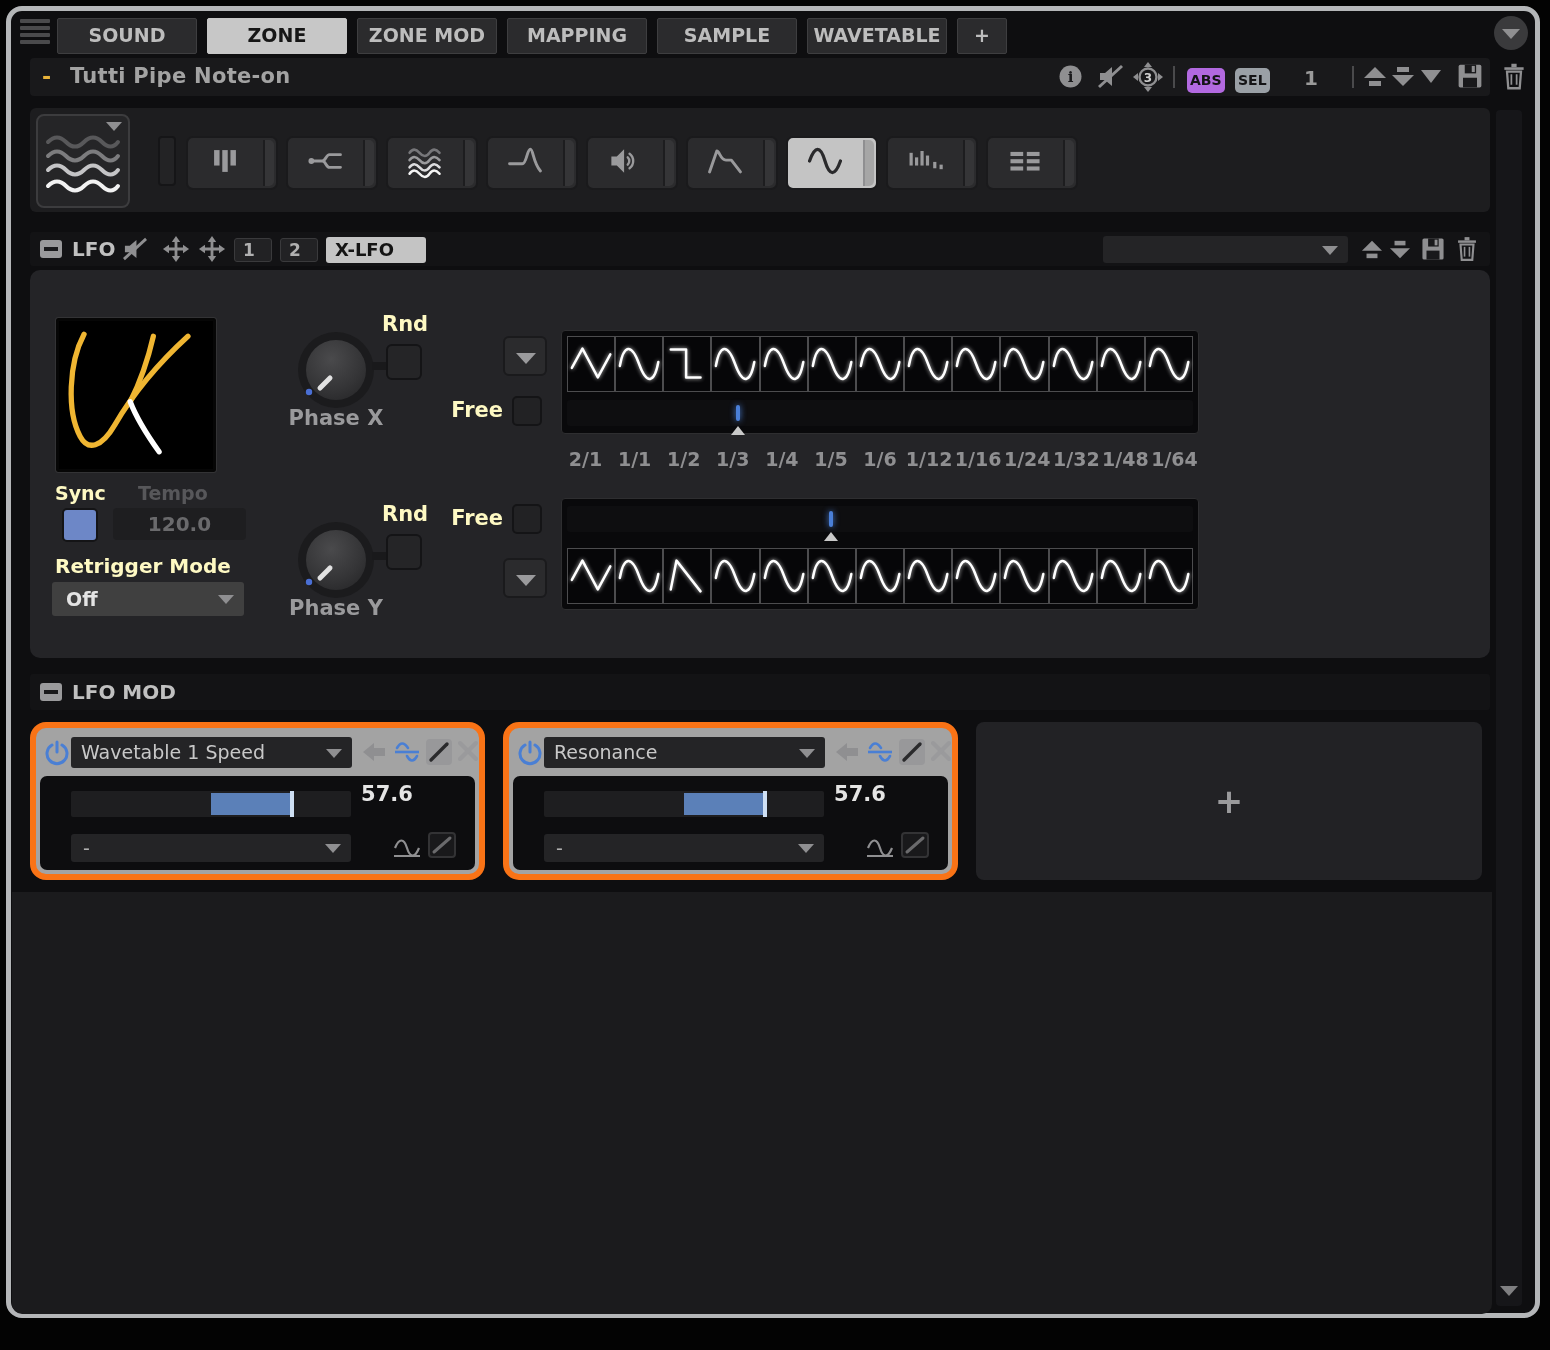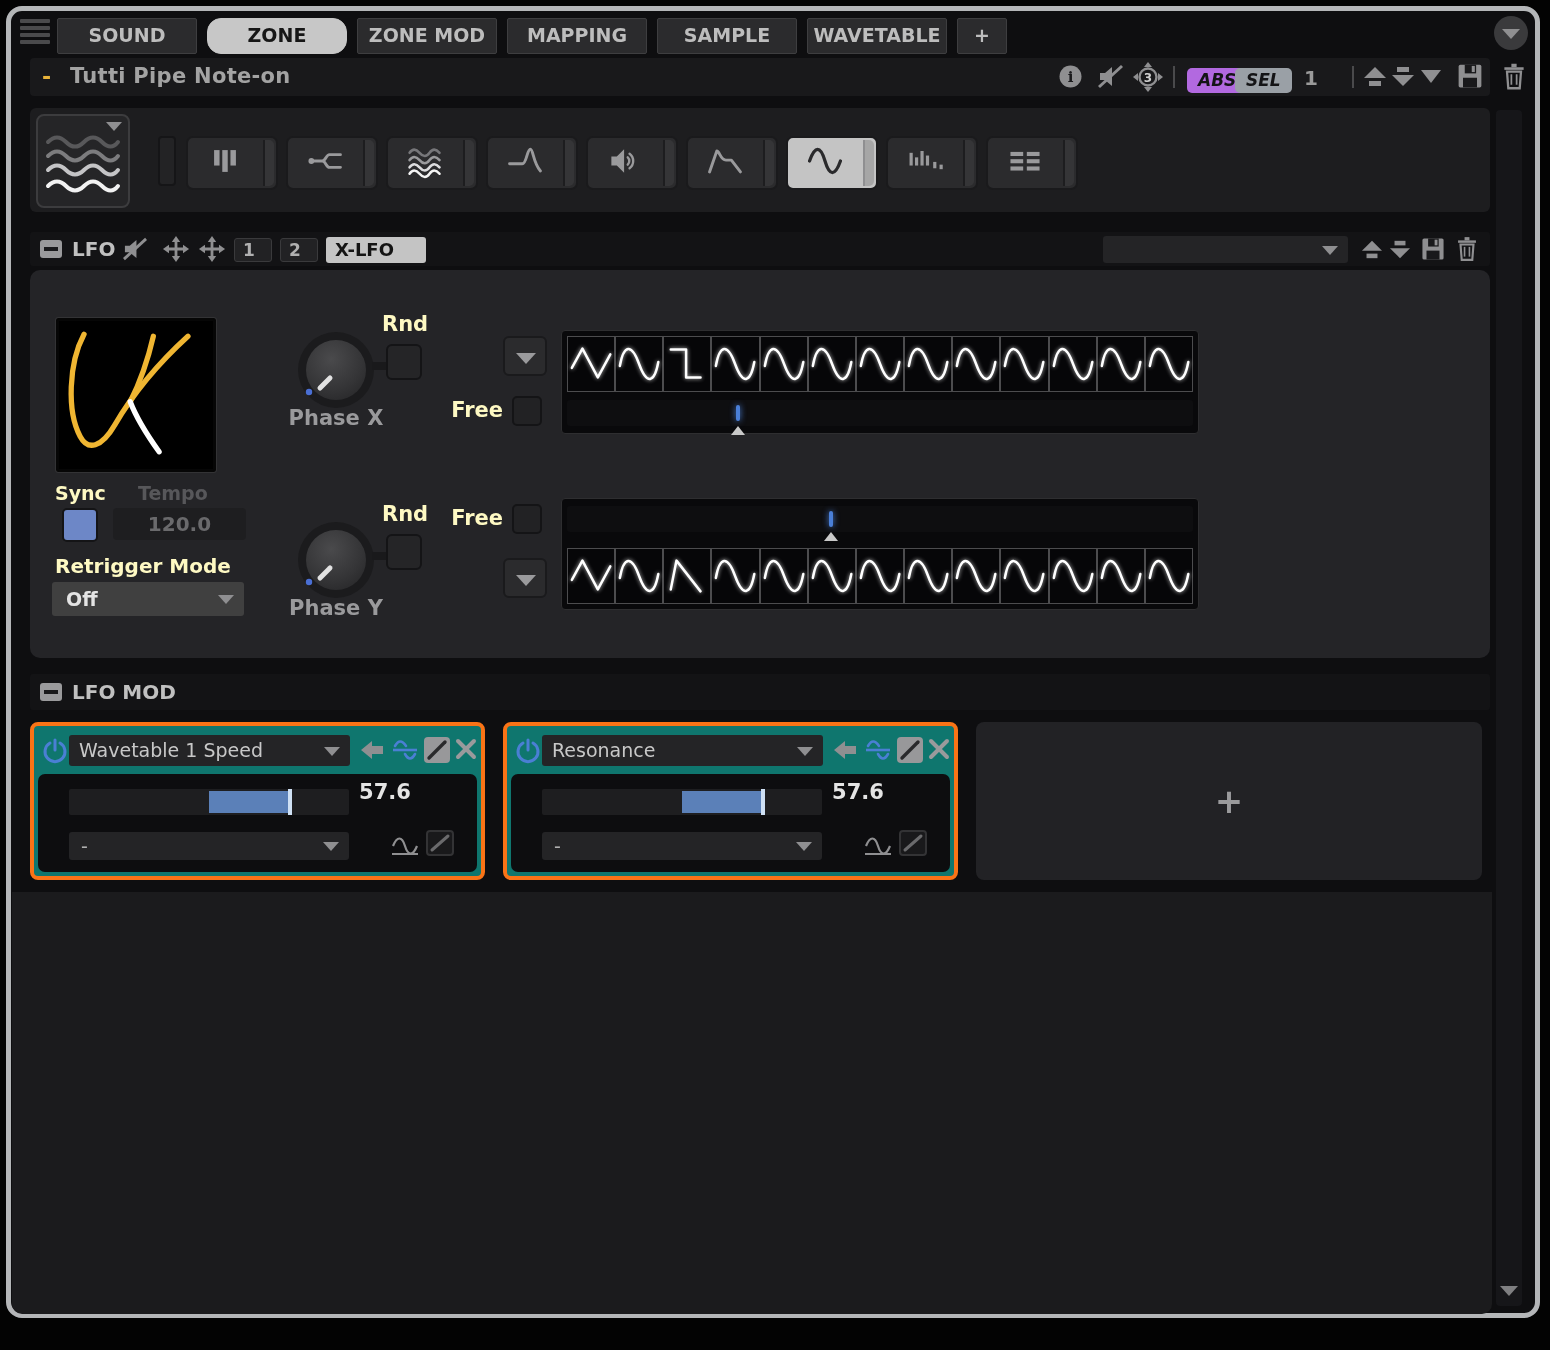--- a/index.html
+++ b/index.html
@@ -6,31 +6,31 @@
   body{font-family:"DejaVu Sans","Liberation Sans",sans-serif;}
   .stage{position:relative;width:1550px;height:1350px;background:#030303;overflow:hidden;}
   .a{position:absolute;box-sizing:border-box;}
   .frame{left:6px;top:6px;width:1534px;height:1312px;border:5px solid #b4b6b8;border-radius:16px;background:#0e0e10;}
   
   .hamburger{left:20px;top:16px;width:30px;height:30px;cursor:pointer;}
   .hamburger div{height:4px;background:#4a4a4c;margin:3px 0;border-radius:1px;}
   .tabrow{left:57px;top:18px;display:flex;}
   .tab{height:34px;line-height:32px;text-align:center;font-size:19px;font-weight:bold;color:#bdbdbd;
        background:#2b2b2d;border:1px solid #3e3e40;border-radius:2px;margin-right:10px;width:138px;cursor:pointer;}
-  .tab.active{background:#c7c7c7;color:#161616;border-color:#c7c7c7;border-radius:14px;}
+  .tab.active{background:#c7c7c7;color:#161616;border-color:#c7c7c7;}
   .tab.add{width:48px;}
   .circle-btn{left:1494px;top:16px;width:34px;height:34px;border-radius:50%;background:#3a3a3c;cursor:pointer;}
   .circle-btn:after{content:"";position:absolute;left:8px;top:13px;border-left:9px solid transparent;border-right:9px solid transparent;border-top:10px solid #8f8f91;}
   
   .titlebar{left:30px;top:58px;width:1460px;height:38px;background:#19191b;border-radius:4px;}
   .title-dash{left:42px;top:64px;font-size:22px;font-weight:bold;color:#e8b33a;}
   .title-text{left:70px;top:64px;font-size:21px;font-weight:bold;color:#a3a3a3;letter-spacing:.3px;}
   .tb-ic{top:64px;color:#8f8f91;}
   .divider{top:66px;width:2px;height:22px;background:#4a4a4c;}
-  .badge{top:68px;height:25px;line-height:25px;padding:0 11px;border-radius:5px;font-size:17px;font-weight:bold;font-style:italic;color:#141416;cursor:pointer;}
+  .badge{top:68px;height:25px;line-height:25px;padding:0 3px;border-radius:5px;font-size:14px;font-weight:bold;color:#141416;cursor:pointer;}
   .badge.abs{background:#b269e0;}
   .badge.sel{background:#9aa0a6;}
   .count{top:66px;font-size:20px;font-weight:bold;color:#9a9a9a;}
   
   .modulebar{left:30px;top:108px;width:1460px;height:104px;background:#1d1d1f;border-radius:6px;}
   .zone-big{left:36px;top:114px;width:94px;height:94px;background:#252527;border:2px solid #3c3c3e;border-radius:8px;cursor:pointer;}
   .zone-big .tri{position:absolute;right:6px;top:6px;border-left:8px solid transparent;border-right:8px solid transparent;border-top:9px solid #8f8f91;}
   .mod-indicator{left:158px;top:136px;width:18px;height:50px;background:#232325;border:2px solid #151517;border-radius:4px;}
   .modbtns{left:186px;top:136px;display:flex;}
   .mod-btn{position:relative;width:88px;height:50px;background:#2b2b2d;border:2px solid #1a1a1c;border-radius:7px;margin-right:8px;color:#9a9a9c;cursor:pointer;}
@@ -67,21 +67,21 @@
   .mainslider{background:#0e0e10;border-radius:3px;cursor:pointer;}
   .maintick{position:absolute;top:5px;width:4px;height:16px;background:#4a7fd8;border-radius:2px;box-shadow:0 0 6px #4a7fd8;}
   .trimark{position:absolute;width:0;height:0;border-left:7px solid transparent;border-right:7px solid transparent;border-bottom:9px solid #c9c9c9;}
   .ratios{display:flex;}
   .ratio{flex:1;text-align:center;font-size:19px;font-weight:bold;color:#8f8f91;}
   .fieldlbl{font-size:19px;font-weight:bold;color:#fef9c3;}
   .fieldlbl.dim{color:#57575a;}
   .valfield{background:#1e1e20;border-radius:4px;text-align:center;font-size:20px;font-weight:bold;color:#6a6a6c;}
   .connector{width:18px;height:8px;background:#19191b;}
   
-  .slot{top:722px;width:455px;height:158px;background:#0f766e;border:4px solid #f97316;border-radius:8px;}
+  .slot{top:722px;width:455px;height:158px;background:#a3a3a3;border:6px solid #f97316;border-radius:16px;}
   .slot .body{position:absolute;left:4px;right:4px;top:48px;bottom:4px;background:#0d0d0f;border-radius:7px;}
   .slot .dsel{left:35px;top:9px;width:281px;height:31px;color:#c8c8c8;font-size:19px;line-height:31px;padding-left:10px;}
   .slot .ssel{left:31px;top:58px;width:280px;height:28px;color:#b0b0b0;font-size:19px;line-height:28px;padding-left:12px;}
   .slot .slider{position:absolute;left:31px;top:15px;width:280px;height:26px;background:#1e1e20;border-radius:2px;cursor:pointer;}
   .slot .fill{position:absolute;top:2px;bottom:2px;background:#5b80b8;}
   .slot .ftick{position:absolute;top:0;bottom:0;width:4px;background:#cfe0f4;}
   .slot .val{position:absolute;left:287px;top:6px;width:120px;text-align:center;font-size:21px;font-weight:bold;color:#e4e4e4;}
   .slot-empty{left:976px;top:722px;width:506px;height:158px;background:#222225;border-radius:8px;cursor:pointer;}
   .plus{position:absolute;left:50%;top:50%;transform:translate(-50%,-50%);font-size:34px;font-weight:bold;color:#9a9a9c;}
   .slopebtn{width:26px;height:26px;background:#98989a;border-radius:4px;cursor:pointer;}
@@ -415,20 +415,35 @@
           <path d="M4,28 C8,6 16,4 24,26 C32,48 40,46 44,24" fill="none" stroke="#ffffff" stroke-width="2.6" stroke-linejoin="round" stroke-linecap="round"></path>
         </svg></div>
       <div class="wave-cell"><svg viewBox="0 0 48 52">
           <path d="M4,28 C8,6 16,4 24,26 C32,48 40,46 44,24" fill="none" stroke="#ffffff" stroke-width="2.6" stroke-linejoin="round" stroke-linecap="round"></path>
         </svg></div>
     </div>
   <div class="a mainslider" id="slider-x" style="left:567px;top:400px;width:626px;height:26px">
     <div class="maintick" id="tick-x" style="left: 169px;"></div>
   </div>
   <div class="a trimark" id="mark-x" style="top: 426px; left: 731px;"></div>
+  <div class="a ratios" id="ratio-row" style="left:561px;top:448px;width:638px;height:26px">
+      <div class="ratio">2/1</div>
+      <div class="ratio">1/1</div>
+      <div class="ratio">1/2</div>
+      <div class="ratio">1/3</div>
+      <div class="ratio">1/4</div>
+      <div class="ratio">1/5</div>
+      <div class="ratio">1/6</div>
+      <div class="ratio">1/12</div>
+      <div class="ratio">1/16</div>
+      <div class="ratio">1/24</div>
+      <div class="ratio">1/32</div>
+      <div class="ratio">1/48</div>
+      <div class="ratio">1/64</div>
+    </div>
 
   <div class="a fieldlbl" style="left:55px;top:482px">Sync</div>
   <div class="a" style="left:62px;top:508px;width:36px;height:34px;background:#6d87c7;border:2px solid #141416;border-radius:5px"></div>
   <div class="a fieldlbl dim" style="left:138px;top:482px">Tempo</div>
   <div class="a valfield" style="left:113px;top:508px;width:133px;height:32px;line-height:32px">120.0</div>
   <div class="a fieldlbl" style="left:55px;top:554px;font-size:20px">Retrigger Mode</div>
   <div class="a dropdown" style="left:52px;top:582px;width:192px;height:34px;background:#404040">
     <span style="display:block;padding-left:14px;line-height:34px;font-size:19px;font-weight:bold;color:#e4e4e4">Off</span>
     <div class="caret"></div>
   </div>

